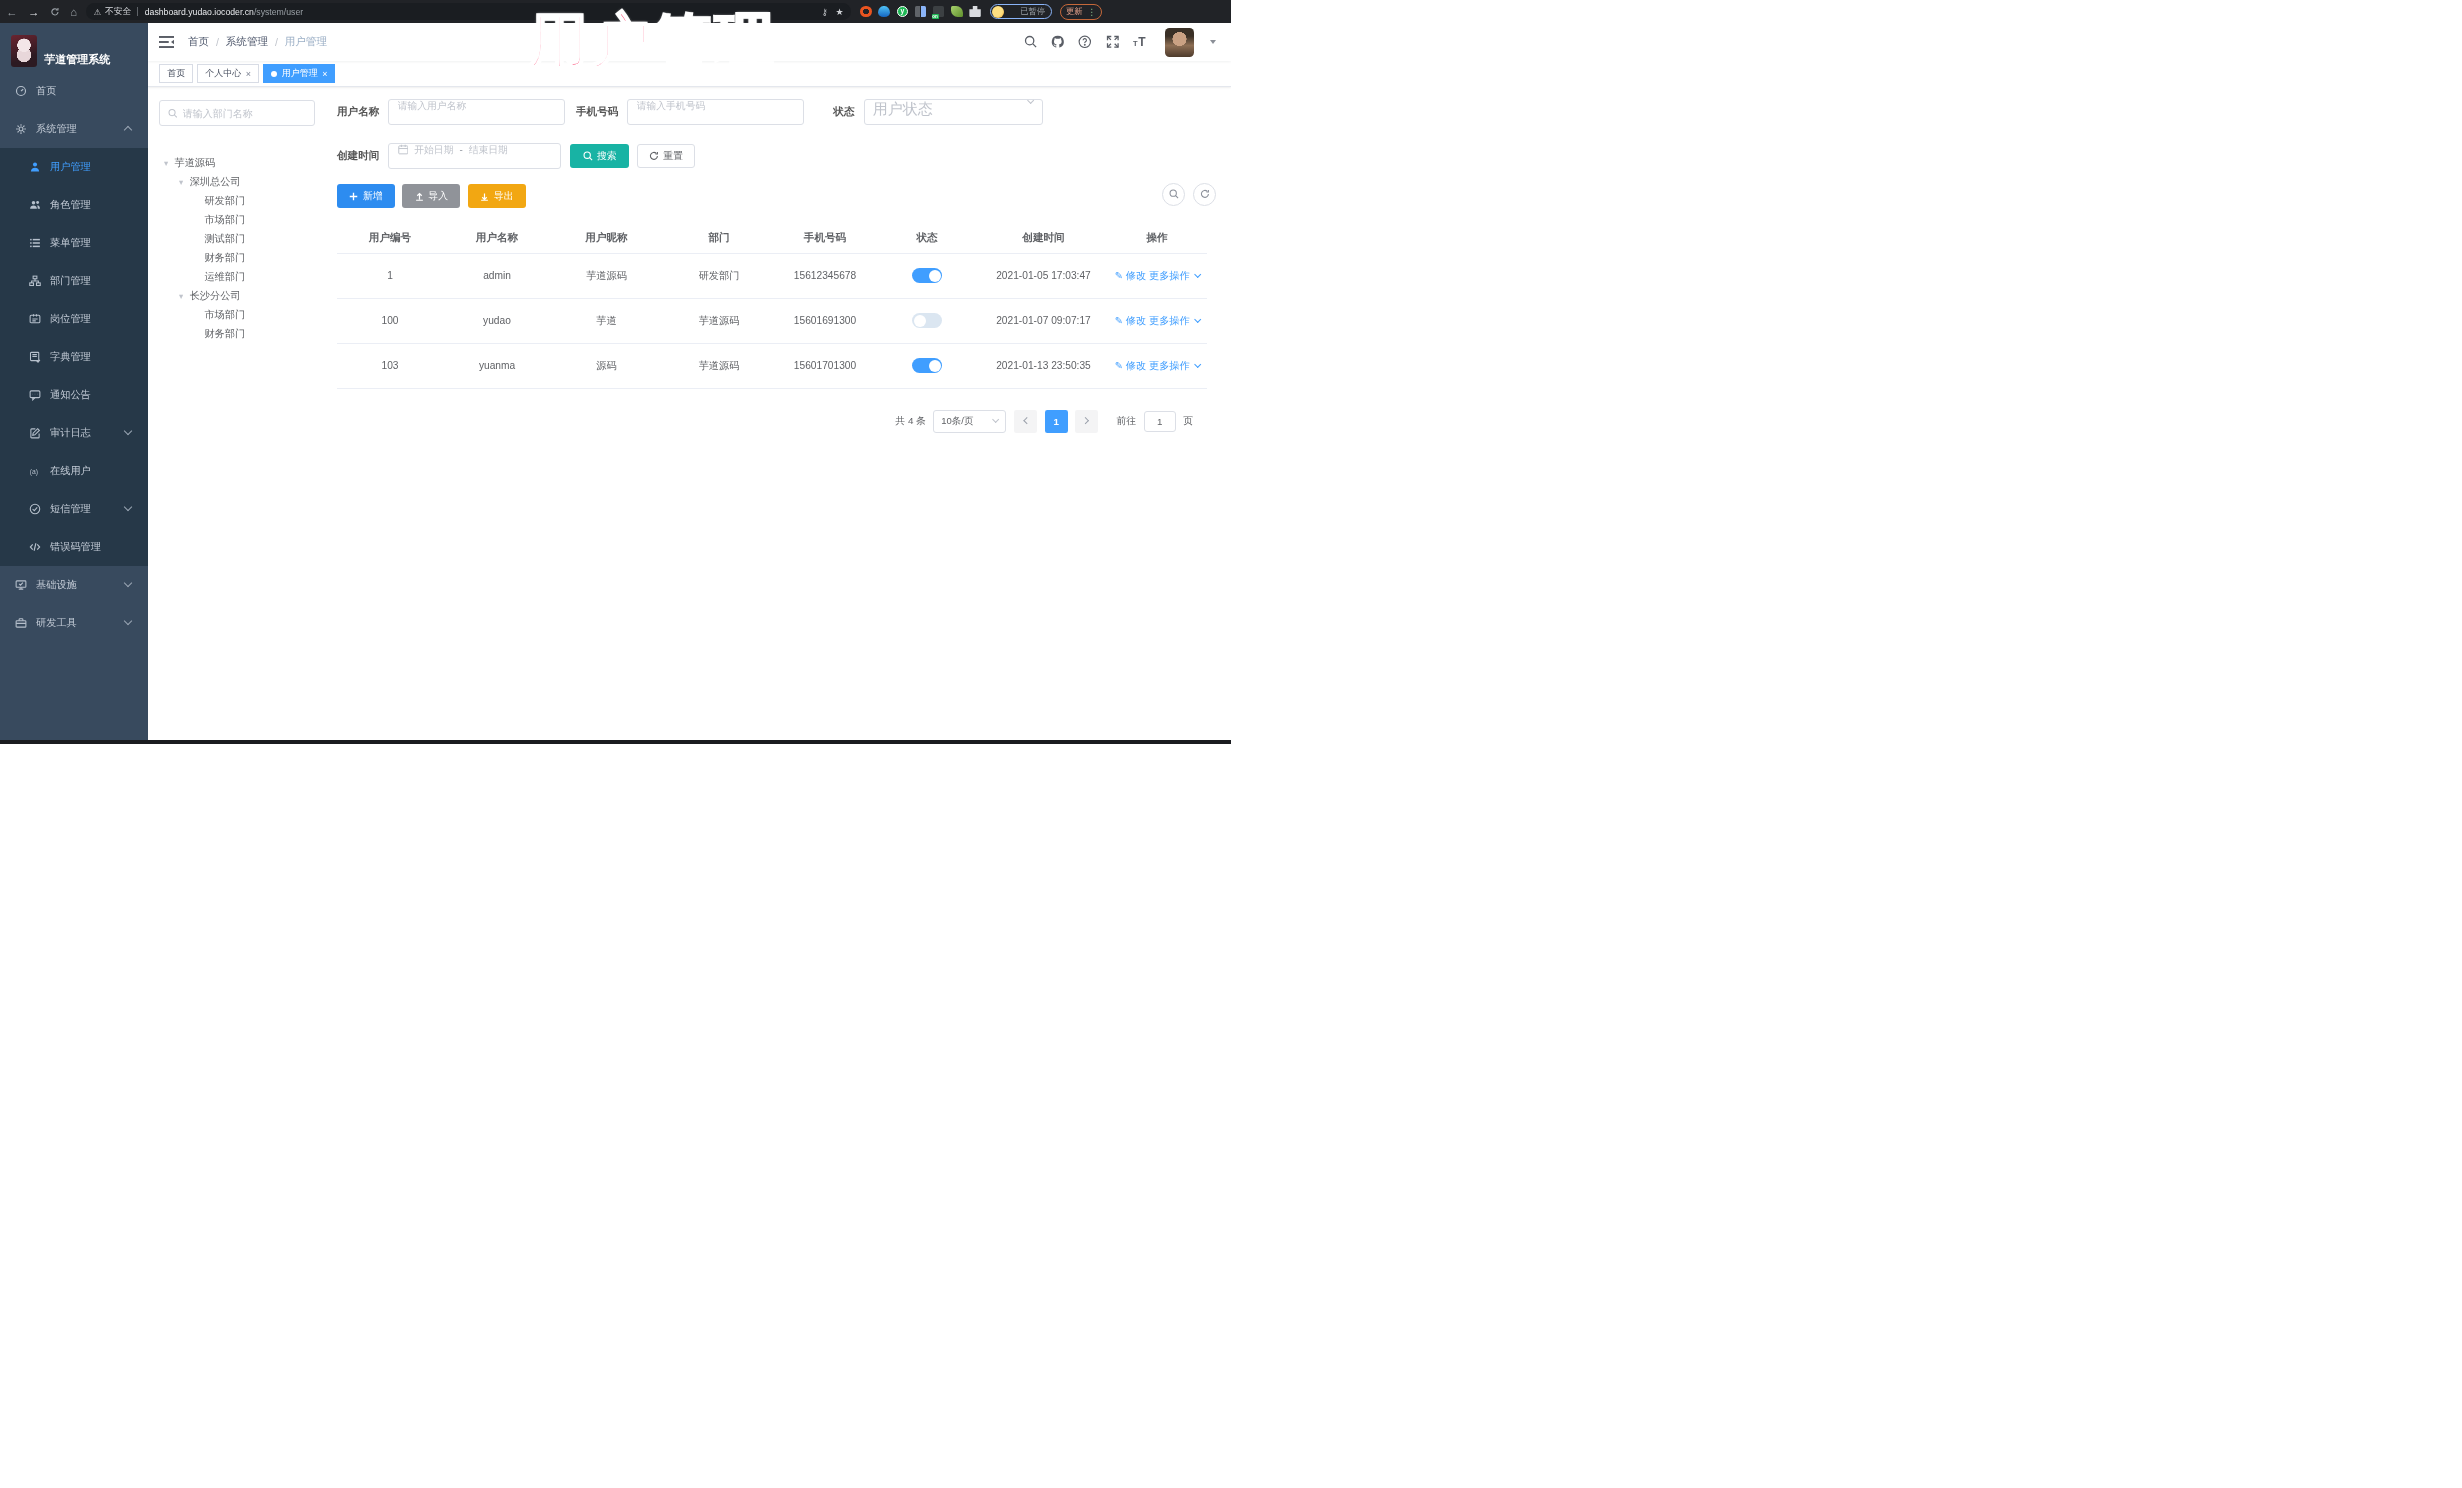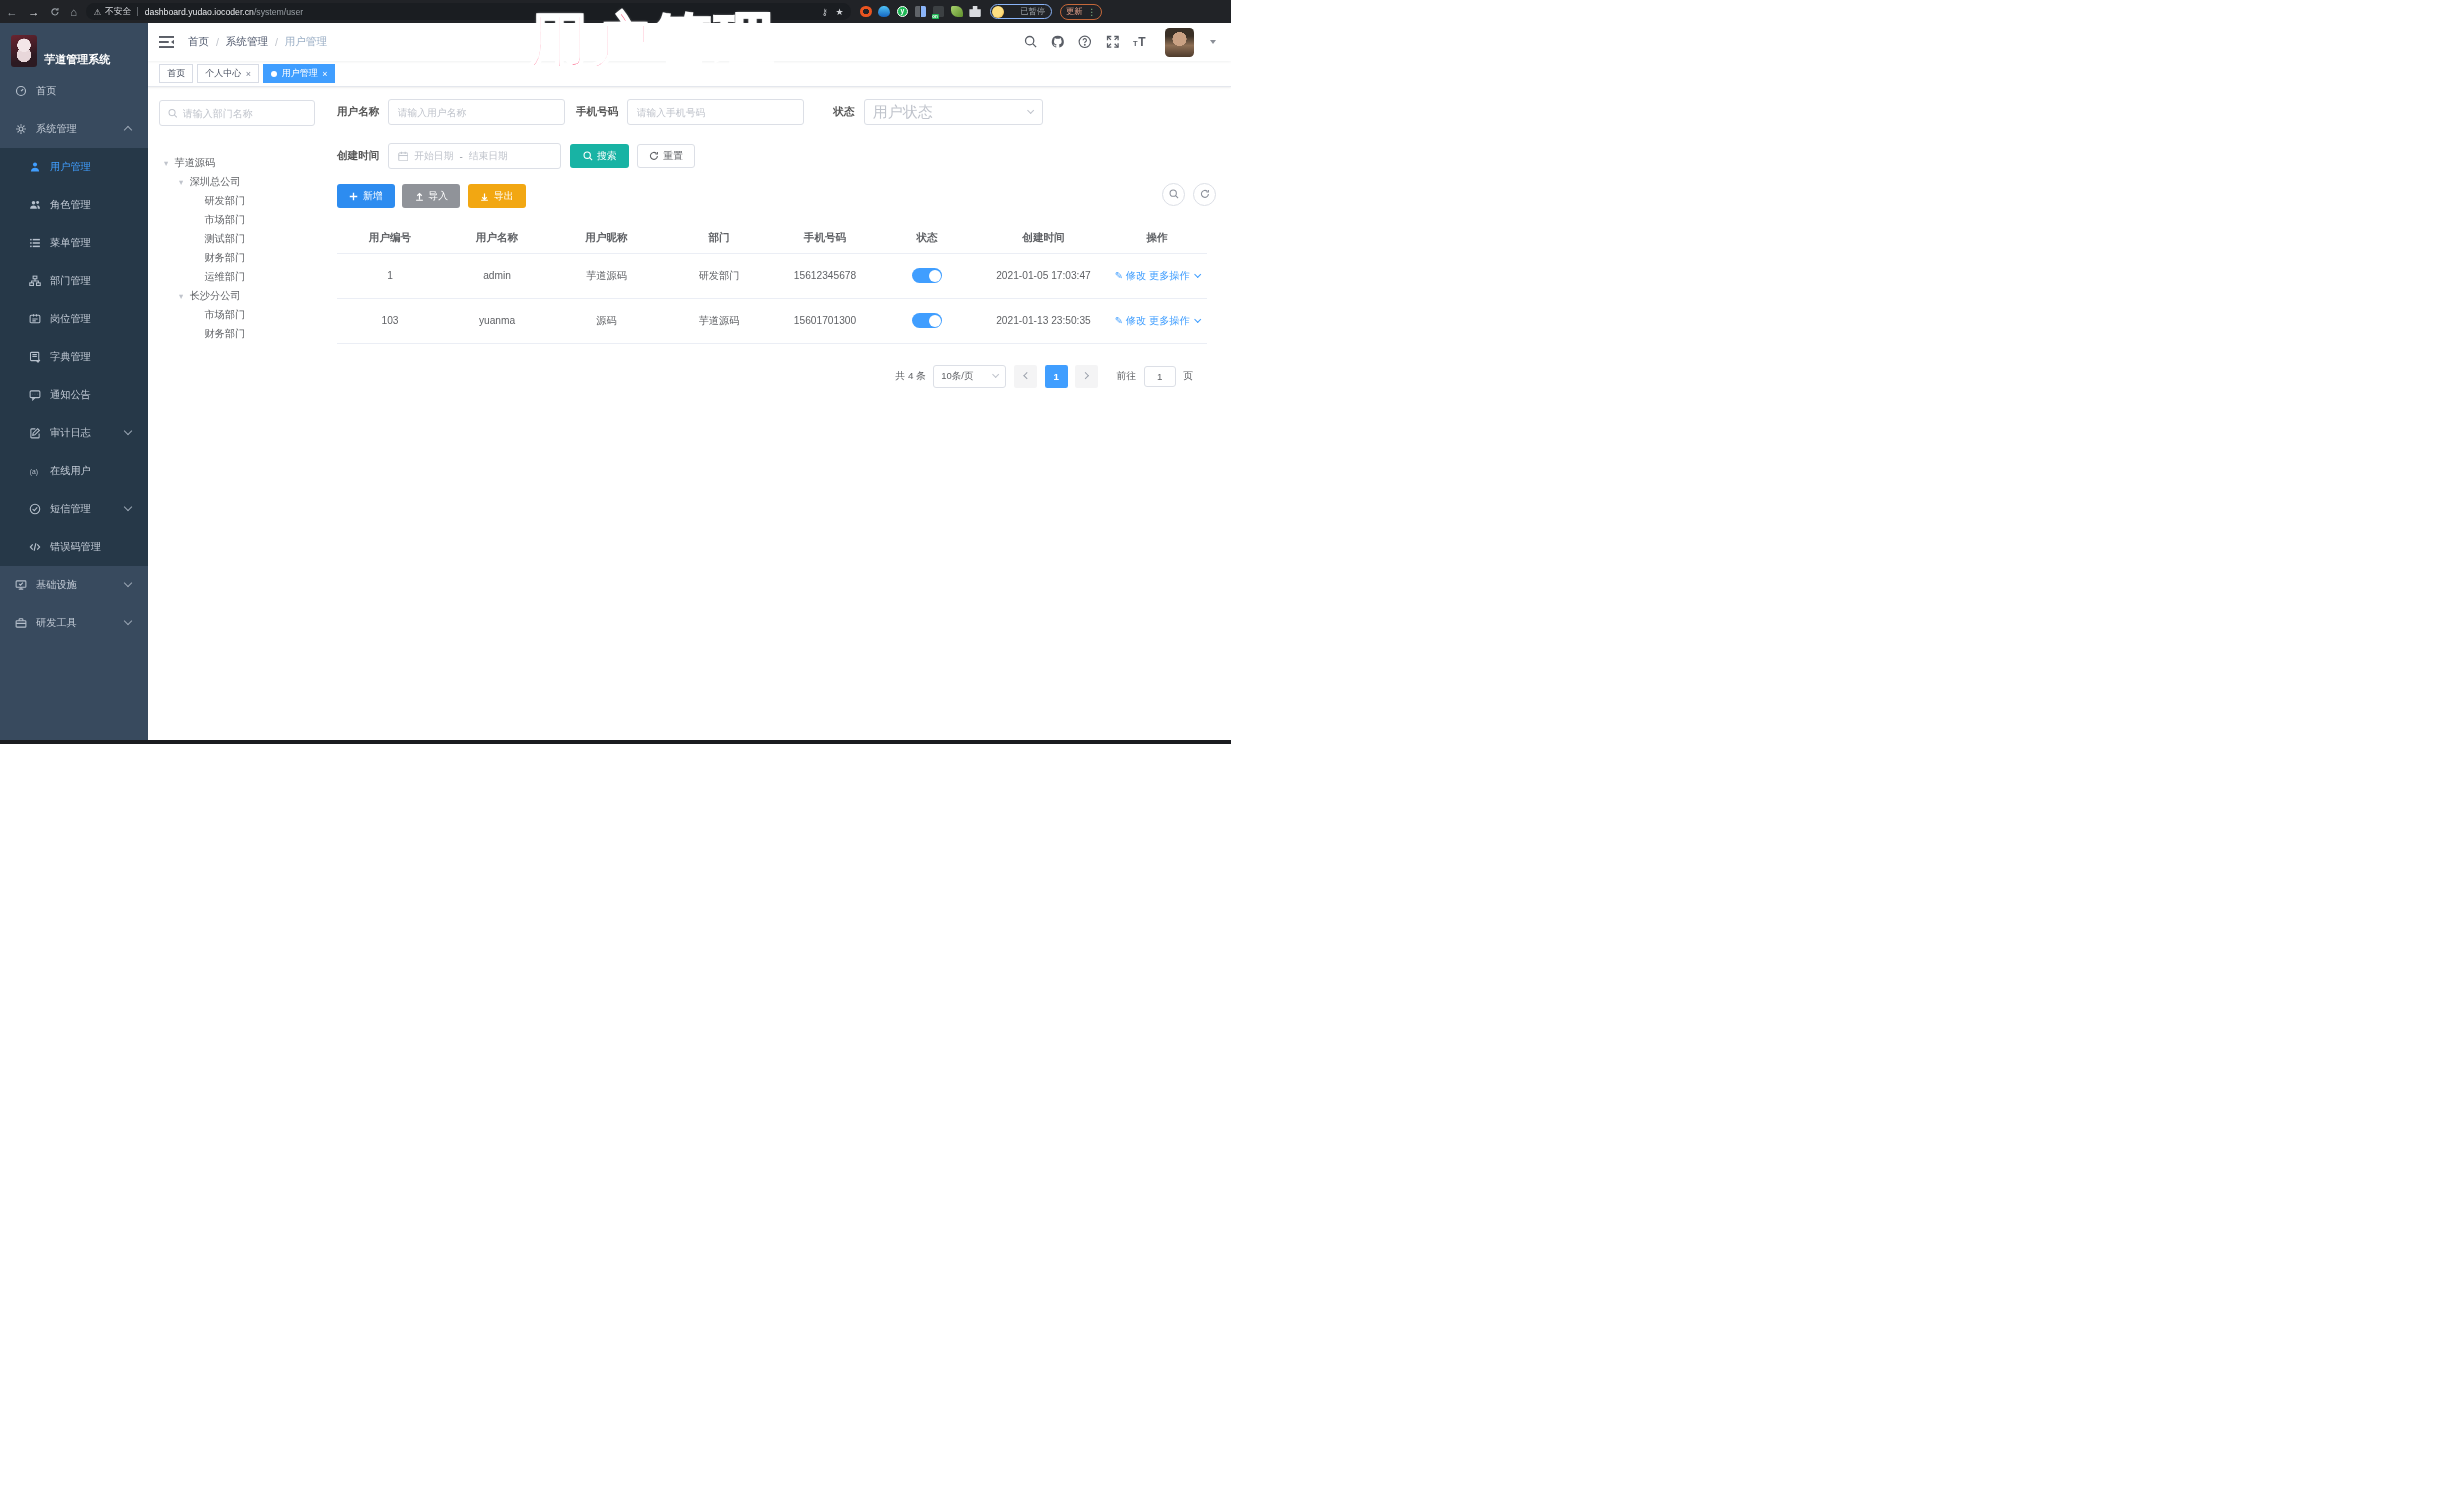--- a/index.html
+++ b/index.html
@@ -89,21 +89,21 @@
   .tnode .caret { color:#c0c4cc; font-size:8.3px; width:10.6px; }
   .tnode.d0 { padding-left:4.5px; }
   .tnode.d1 { padding-left:19.7px; }
   .tnode.d2 { padding-left:45px; }
 
   .right-area { position:absolute; left:189px; top:0; width:879px; }
   .frow { display:flex; align-items:center; }
   .frow.r1 { margin-top:12px; }
   .frow.r2 { margin-top:18px; }
   .flabel { font-weight:600; color:#555; font-size:10.6px; margin-right:9px; white-space:nowrap; }
-  .finput { height:26px; border:0.8px solid #dcdfe6; border-radius:3px; display:flex; align-items:center; padding:0 8.3px; background:#fff; }
+  .finput { height:26px; border:0.8px solid #dcdfe6; border-radius:3px; display:flex; align-items:flex-start; padding:0 8.3px; background:#fff; }
   .finput input { border:0; outline:0; width:100%; font-size:9.8px; font-family:inherit; color:#606266; }
   .finput input::placeholder { color:#c0c4cc; }
   .fselect { justify-content:space-between; color:#c0c4cc; font-size:15px; cursor:pointer; }
   .sel-chev { width:5.3px; height:5.3px; border-right:1.1px solid #c0c4cc; border-bottom:1.1px solid #c0c4cc; transform:rotate(45deg); margin-top:-2.3px; }
   .daterange { width:173px; gap:6px; color:#c0c4cc; font-size:9.8px; }
   .daterange .cal { color:#c0c4cc; }
   .btn { height:24px; border-radius:3px; display:inline-flex; align-items:center; gap:4.5px; padding:0 11.4px; font-size:9.8px; cursor:pointer; border:0.8px solid transparent; }
   .btn-search { background:#18b3a4; color:#fff; margin-left:9px; }
   .btn-reset { background:#fff; color:#606266; border-color:#dcdfe6; margin-left:7.6px; }
   .toolbar { margin-top:15px; display:flex; align-items:center; position:relative; }
@@ -570,20 +570,31 @@
               <td>admin</td>
               <td>芋道源码</td>
               <td>研发部门</td>
               <td>15612345678</td>
               <td><span class="switch on"></span></td>
               <td>2021-01-05 17:03:47</td>
               <td><span class="oplink"><span class="pencil">✎</span> <span>修改</span></span>
                   <span class="oplink"><span>更多操作</span> <span class="op-chev"></span></span></td>
             </tr>
             <tr>
+              <td>100</td>
+              <td>yudao</td>
+              <td>芋道</td>
+              <td>芋道源码</td>
+              <td>15601691300</td>
+              <td><span class="switch off"></span></td>
+              <td>2021-01-07 09:07:17</td>
+              <td><span class="oplink"><span class="pencil">✎</span> <span>修改</span></span>
+                  <span class="oplink"><span>更多操作</span> <span class="op-chev"></span></span></td>
+            </tr>
+            <tr>
               <td>103</td>
               <td>yuanma</td>
               <td>源码</td>
               <td>芋道源码</td>
               <td>15601701300</td>
               <td><span class="switch on"></span></td>
               <td>2021-01-13 23:50:35</td>
               <td><span class="oplink"><span class="pencil">✎</span> <span>修改</span></span>
                   <span class="oplink"><span>更多操作</span> <span class="op-chev"></span></span></td>
             </tr>

